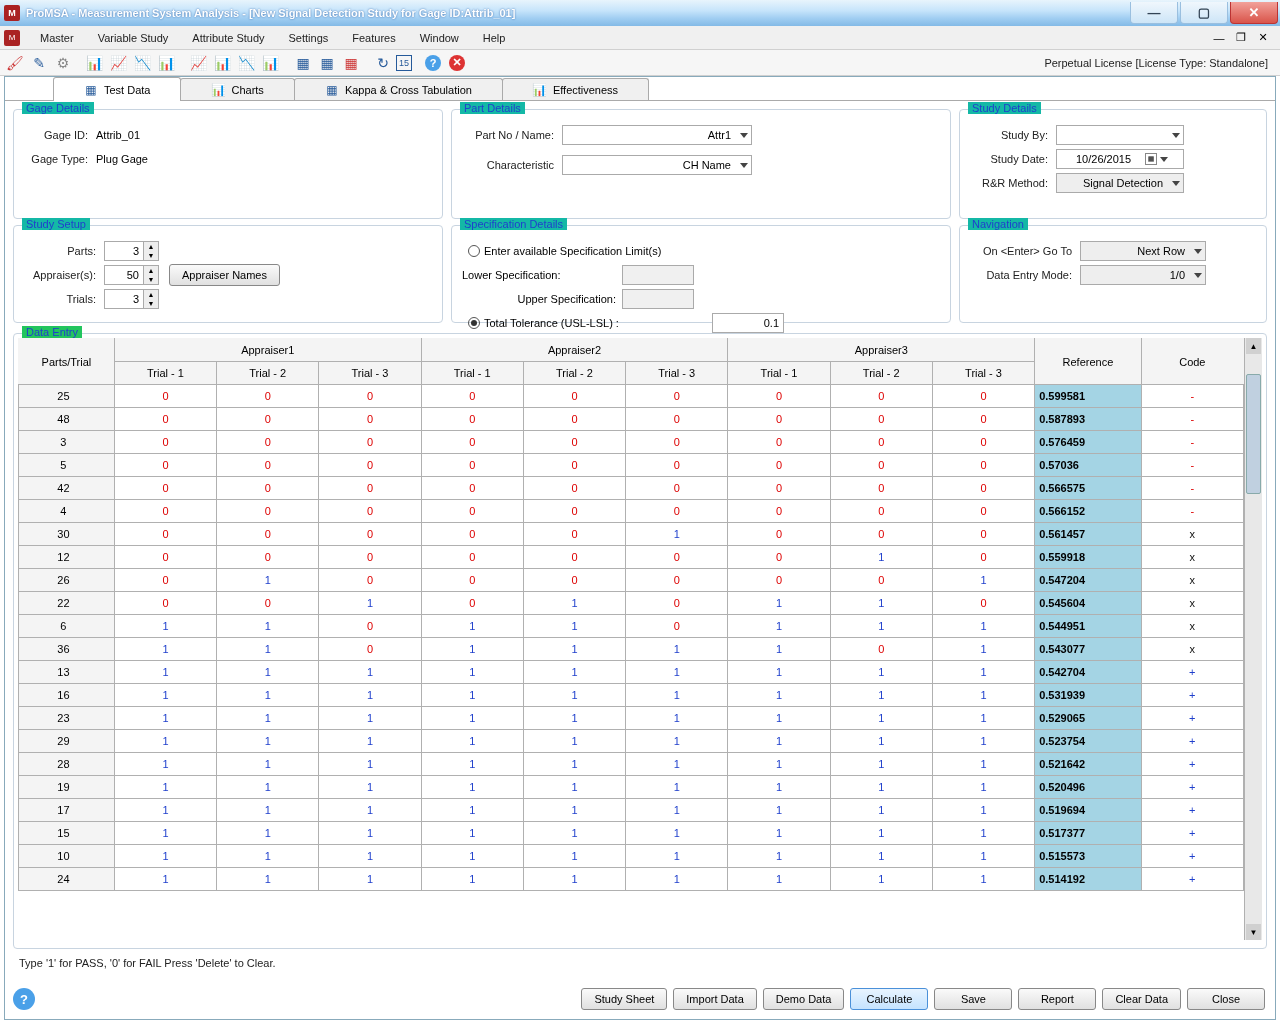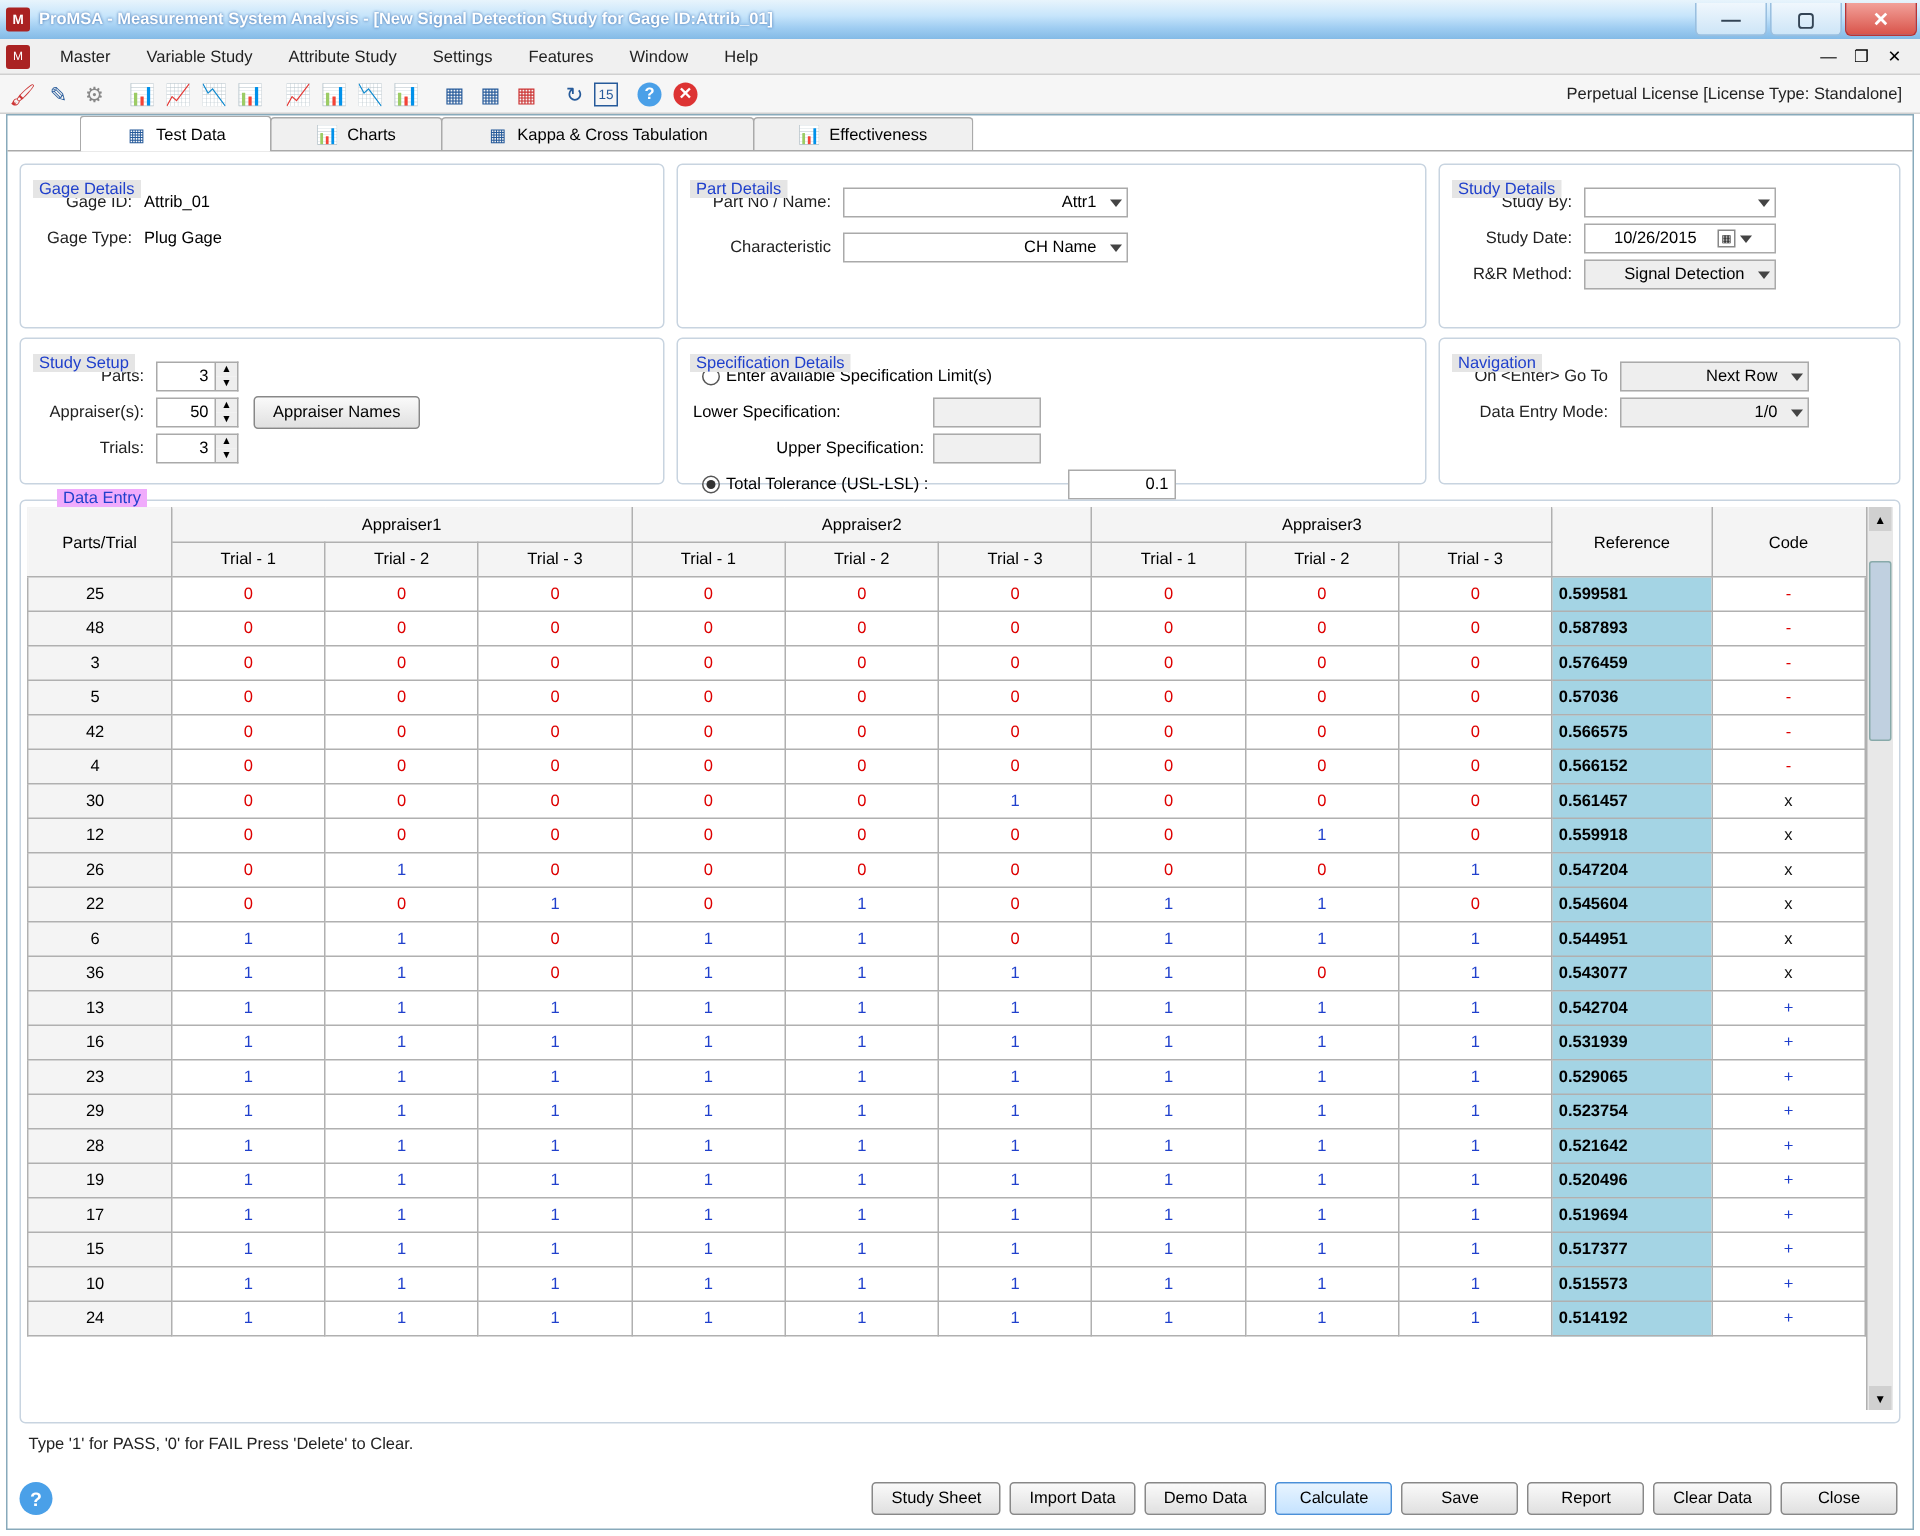--- a/index.html
+++ b/index.html
@@ -32,21 +32,21 @@
 .tabbar { height: 24px; display: flex; align-items: flex-end; padding-left: 48px; border-bottom: 1px solid #aaa; }
 .tab { height: 22px; padding: 0 30px; border: 1px solid #aaa; border-bottom: none; background: #f0f0f0; display: flex; align-items: center; gap: 6px; margin-right: -1px; border-radius: 3px 3px 0 0; cursor: default;}
 .tab.active { background: #fff; height: 24px; position: relative; top: 1px; }
 .tab-icon { width: 14px; height: 14px; display:flex;align-items:center;justify-content:center; color:#265a9a; font-size:12px; }
 
 
 .content { position: absolute; top: 24px; left: 0; right: 0; bottom: 40px; padding: 8px; overflow: hidden; }
 
 
 .group { border: 1px solid #c8d4e0; border-radius: 4px; padding: 12px 10px 8px; position: relative; background: #fff; }
-.group-title { position: absolute; top: -8px; left: 8px; background: #e5e5e5; padding: 0 4px; color: #2040cc; margin-top: 18px; }
+.group-title { position: absolute; top: -8px; left: 8px; background: #14b8a6; padding: 0 4px; color: #2040cc; }
 
 .row1 { display: flex; gap: 8px; height: 110px; }
 .row1 .gage { width: 430px; }
 .row1 .part { width: 500px; }
 .row1 .study { flex: 1; }
 
 .row2 { display: flex; gap: 8px; height: 98px; margin-top: 6px; }
 .row2 .setup { width: 430px; }
 .row2 .spec { width: 500px; }
 .row2 .nav { flex: 1; }
@@ -63,21 +63,21 @@
 input.disabled { background: #f0f0f0; }
 .spinner { display: flex; }
 .spinner input { width: 40px; text-align: right; }
 .spin-btns { display: flex; flex-direction: column; border: 1px solid #aaa; border-left: none; }
 .spin-btns div { width: 14px; height: 9px; display:flex;align-items:center;justify-content:center;font-size:7px;background:#eee;cursor:default; }
 .btn { height: 22px; padding: 0 12px; background: linear-gradient(#fafafa,#e0e0e0); border: 1px solid #888; border-radius: 3px; cursor: default; display:inline-flex;align-items:center;}
 .btn.primary { background: linear-gradient(#e8f4ff,#c5e3ff); border-color: #4a90d9; }
 
 
 .data-entry { border: 1px solid #c8d4e0; border-radius: 4px; margin-top: 6px; padding: 4px; position: absolute; top: 226px; left: 8px; right: 8px; bottom: 30px; }
-.de-title { position: absolute; top: -8px; left: 24px; background: #f0abfc; padding: 0 4px; color: #2040cc; }
+.de-title { position: absolute; top: -8px; left: 8px; background: #22c55e; padding: 0 4px; color: #2040cc; }
 .grid-wrap { height: calc(100% - 4px); overflow: hidden; display: flex; }
 .grid { flex: 1; overflow-x: hidden; overflow-y: hidden; }
 
 table.datagrid { border-collapse: collapse; width: 100%; table-layout: fixed; }
 table.datagrid th, table.datagrid td { border: 1px solid #b0b0b0; font-weight: normal; text-align: center; height: 23px; background: #fff; font-size: 11px; }
 table.datagrid th { background: #f4f4f4; }
 table.datagrid .rowhdr { background: #f4f4f4; text-align: center; padding-right: 6px; }
 table.datagrid .refcell { background: #a4d4e4; font-weight: bold; text-align: left; padding-left: 4px; }
 .v0 { color: #dd0000; font-weight: bold; }
 .v1 { color: #2040cc; font-weight: bold; }

